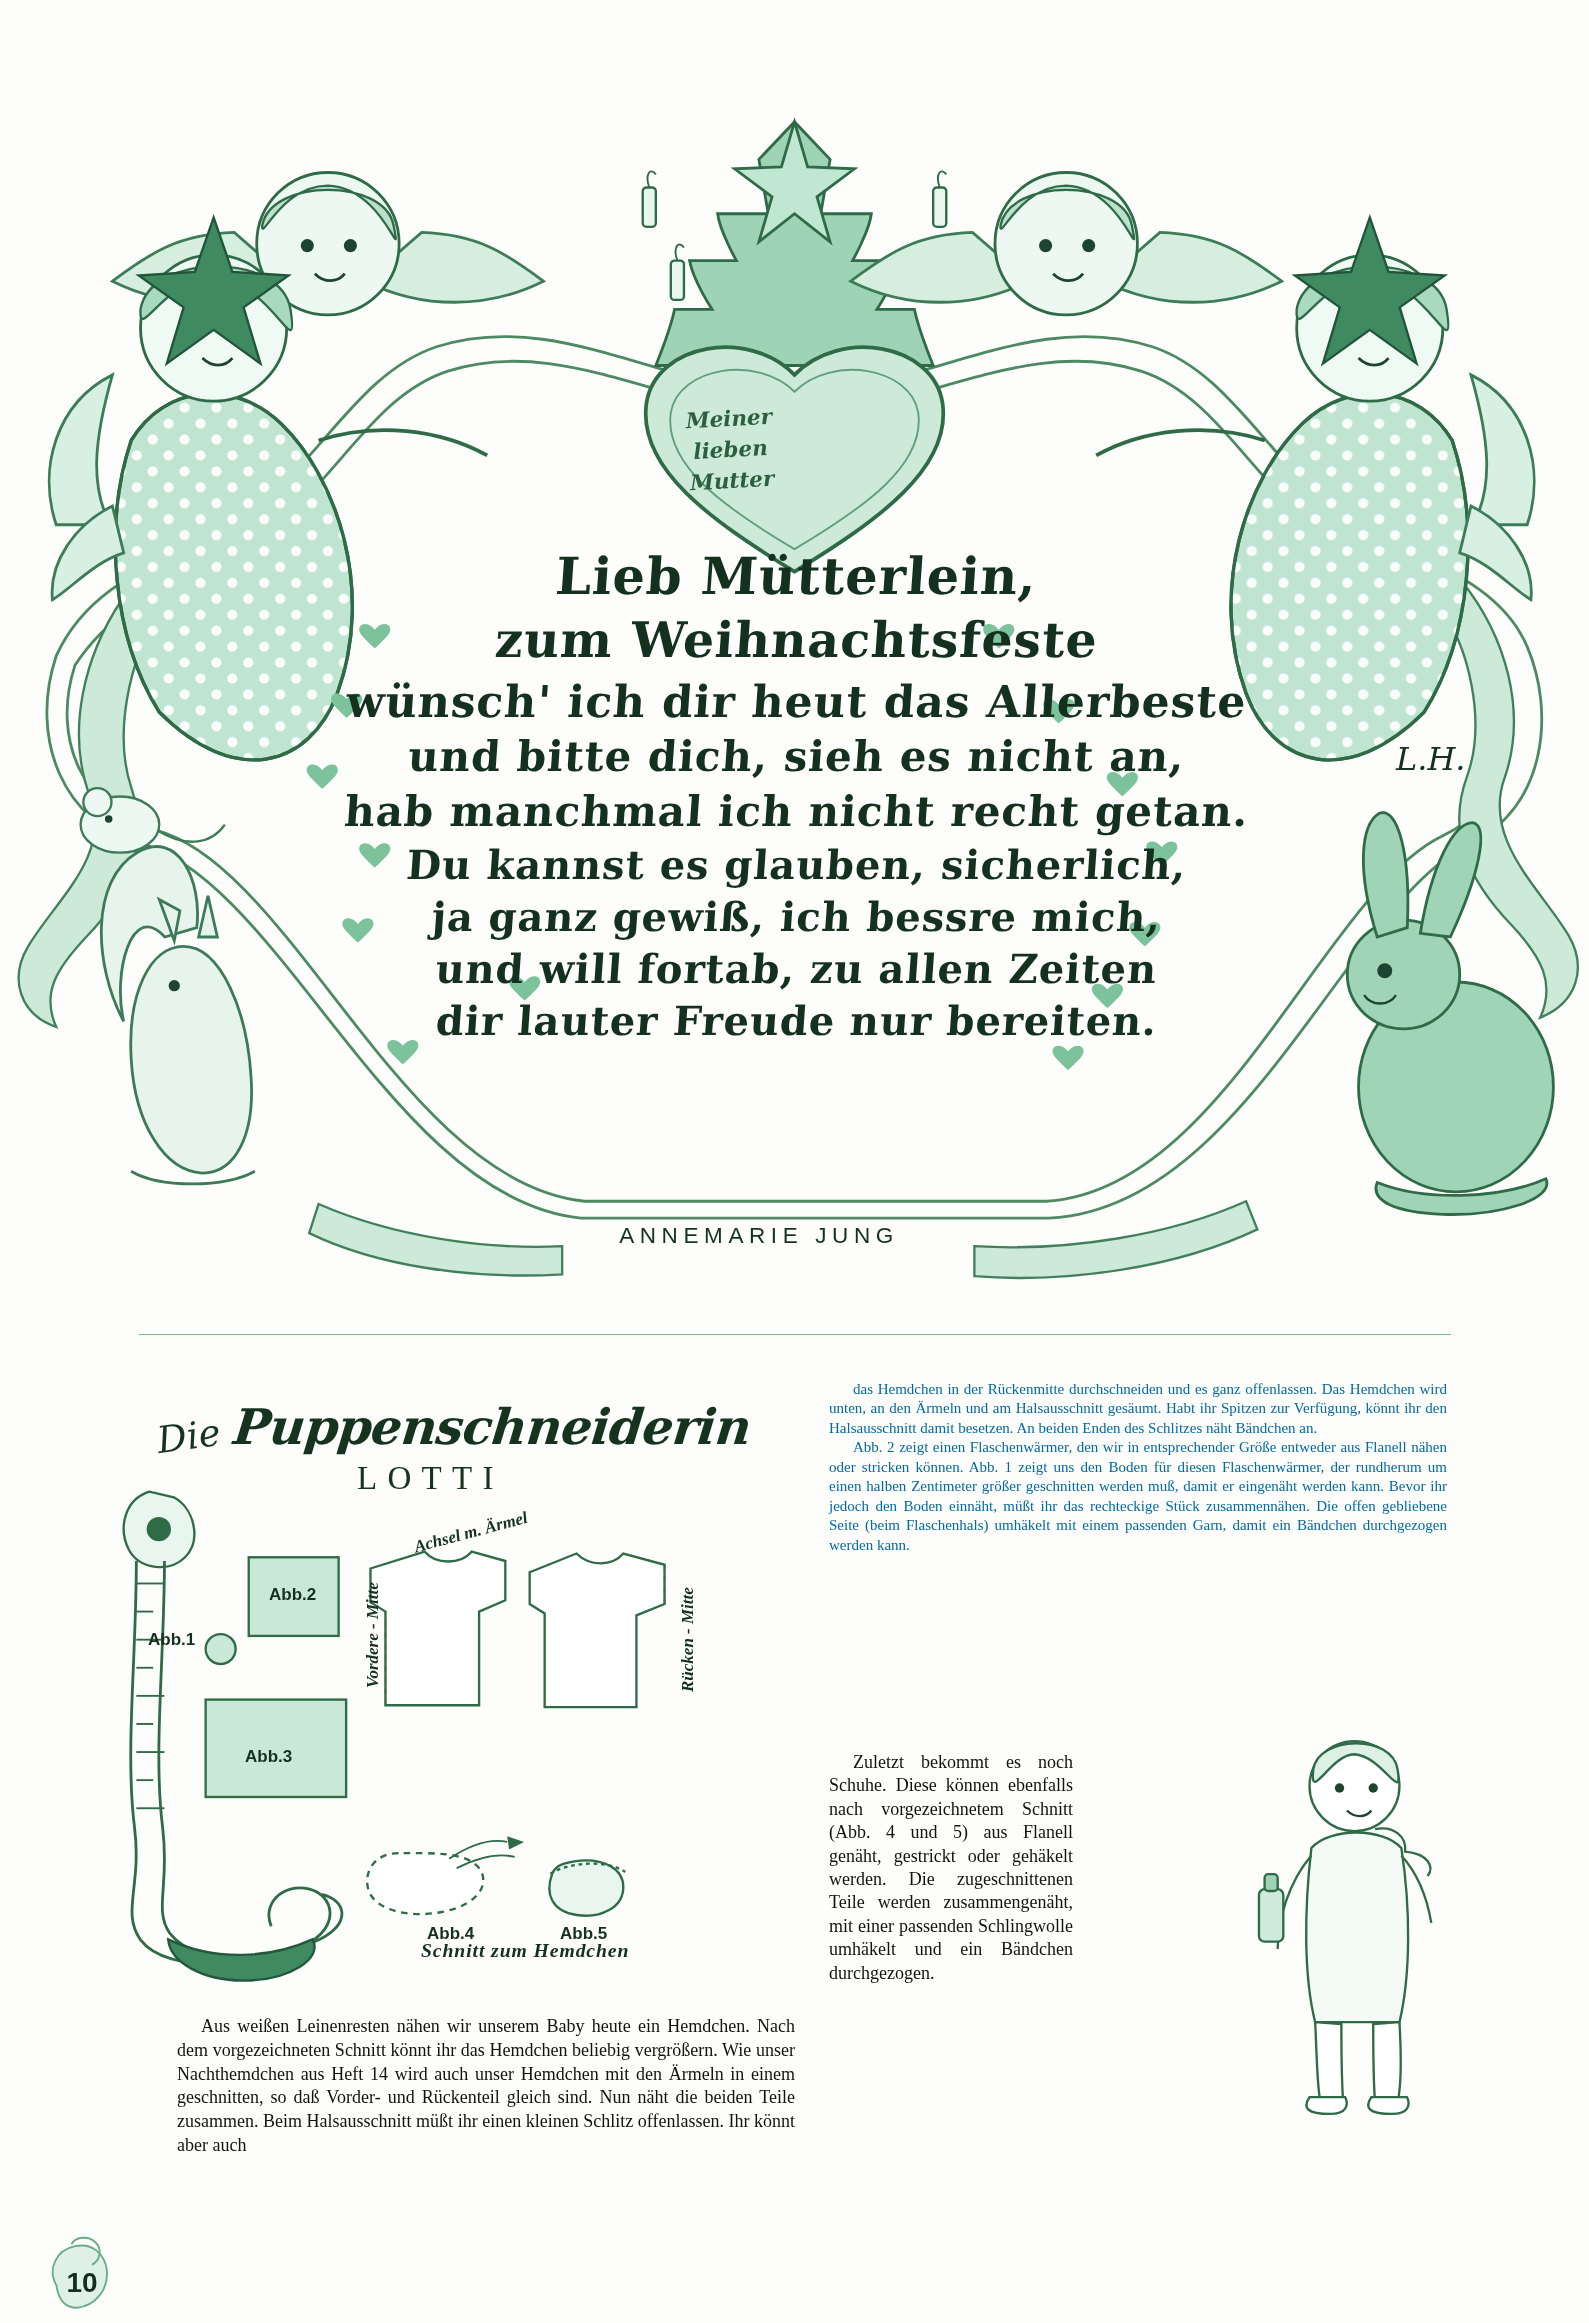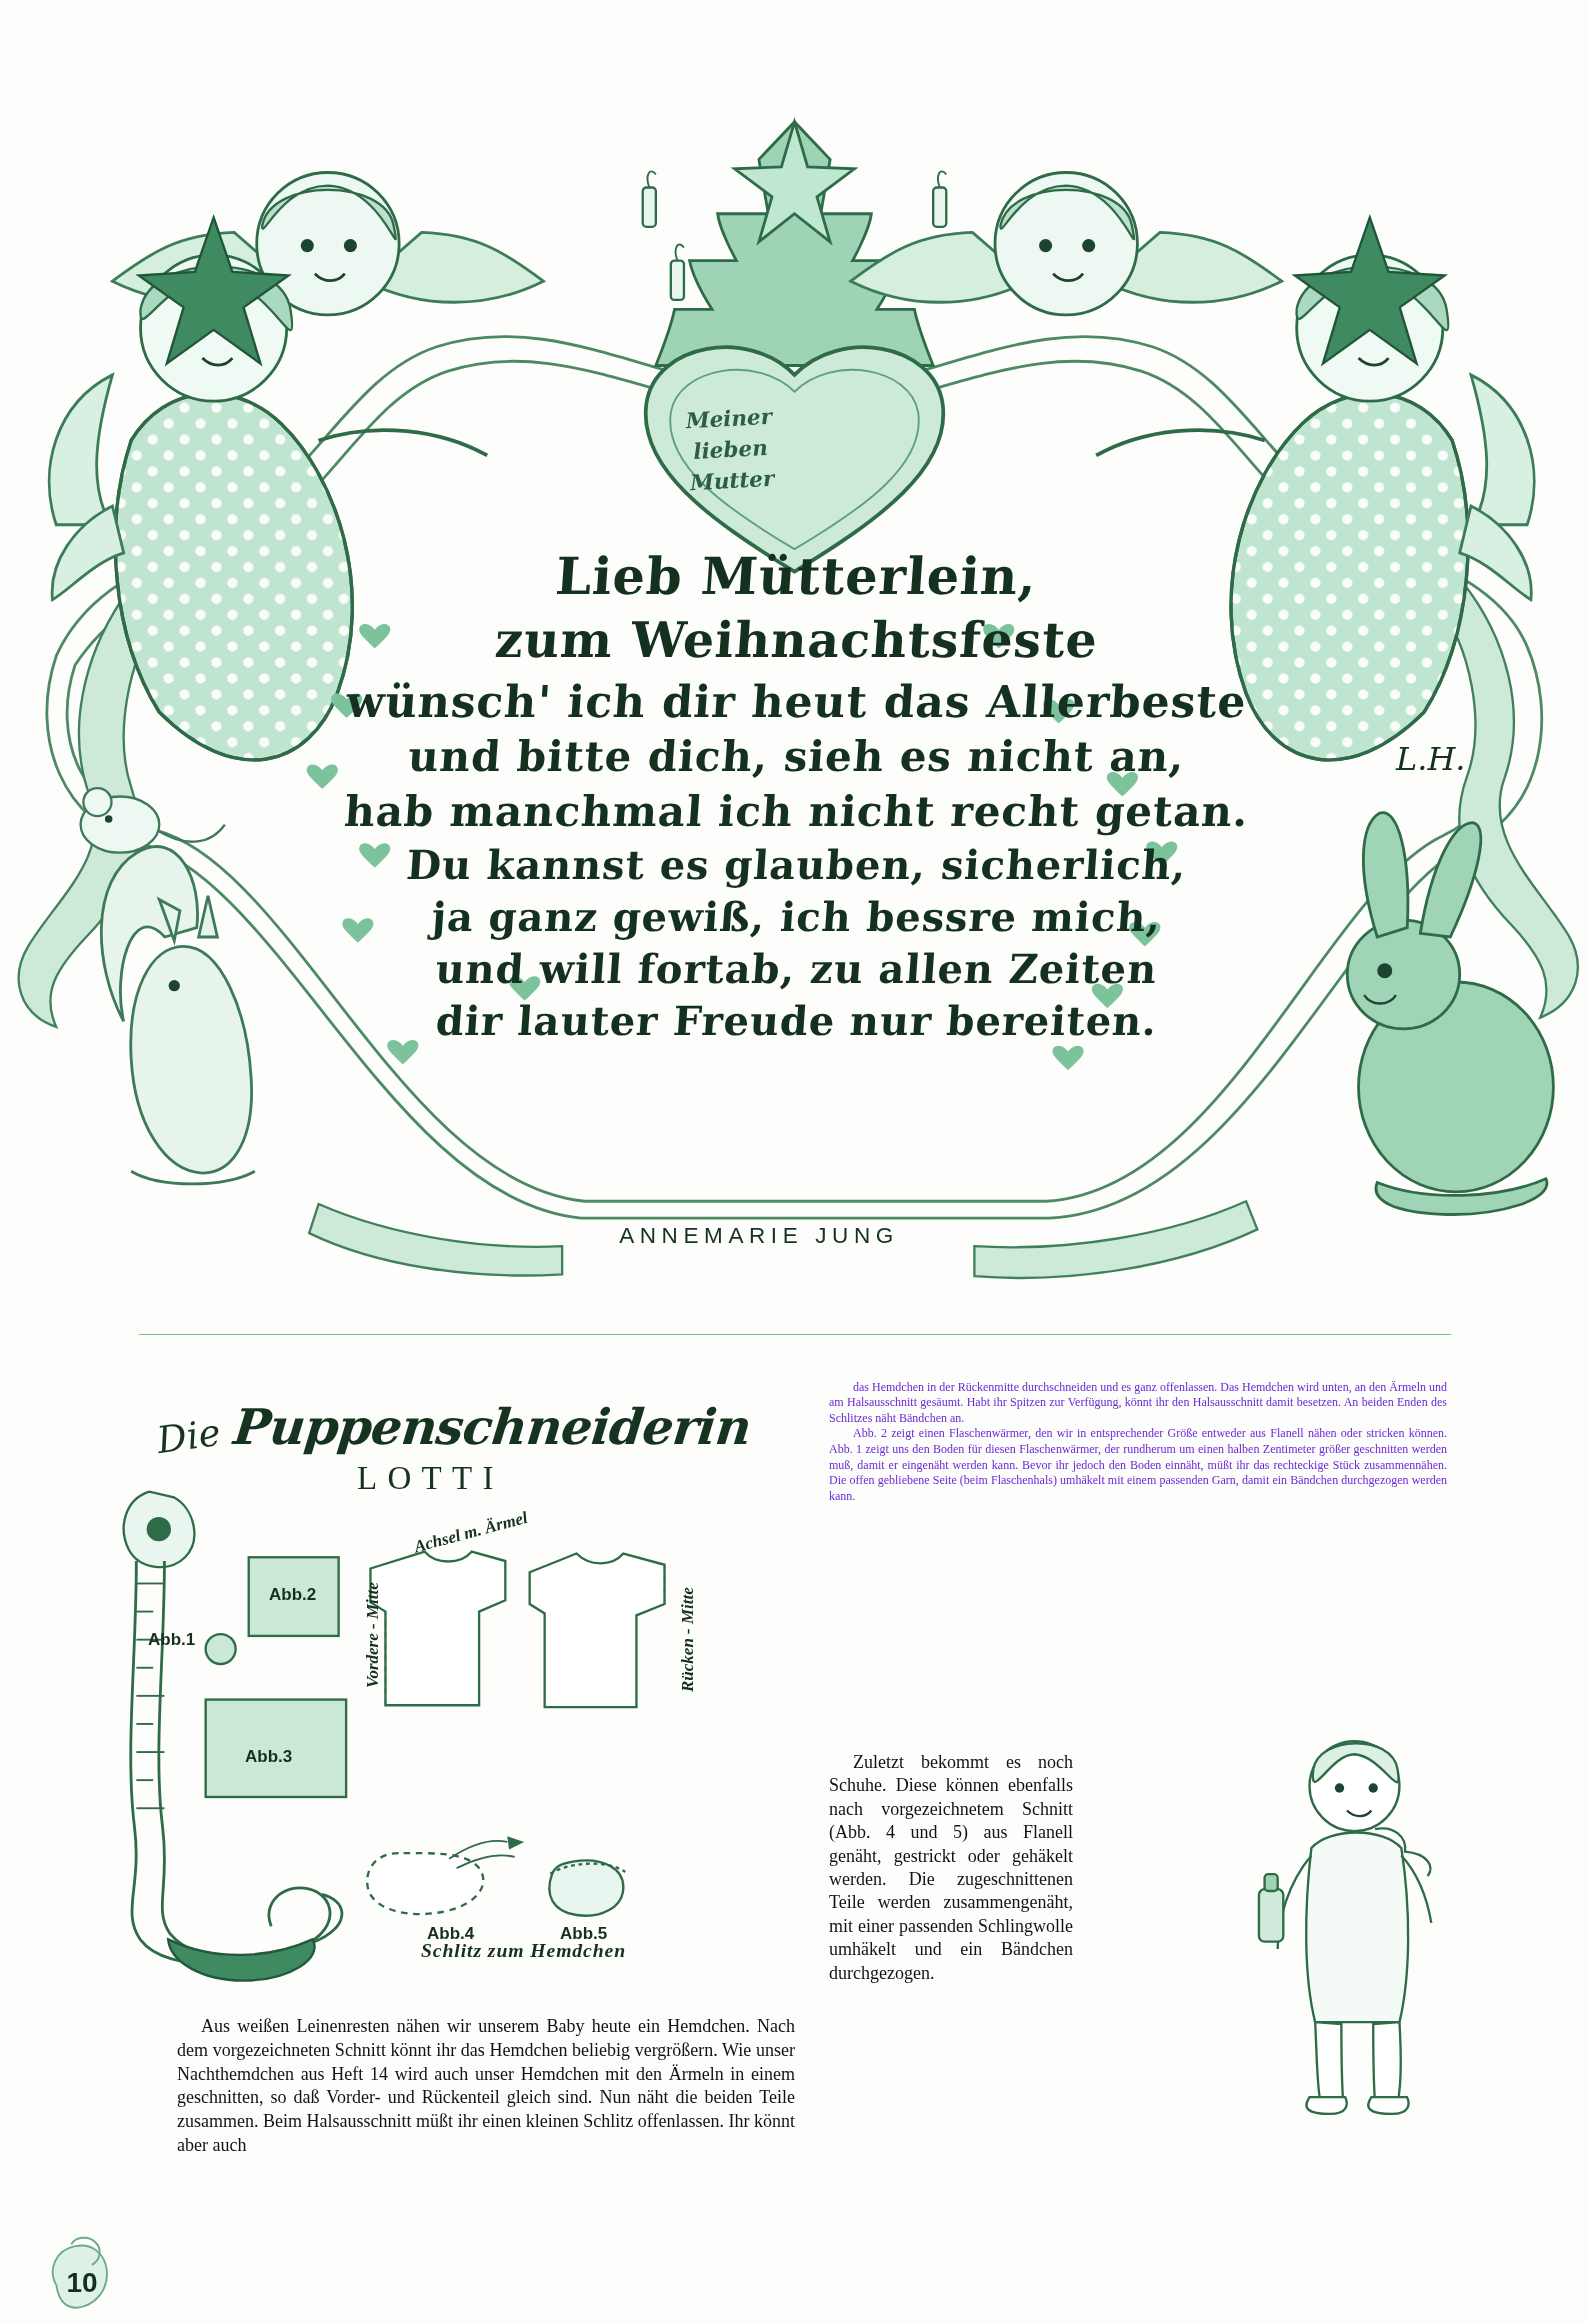--- a/index.html
+++ b/index.html
@@ -179,24 +179,24 @@
     letter-spacing: 0.9px;
   }
 
   
   .col-right {
     position: absolute;
     left: 829px;
     top: 20.6px;
     width: 618px;
     font-family: "Liberation Serif", serif;
-    font-size: 12px;
+    font-size: 15px;
     line-height: 1.30;
     text-align: justify;
-    color: #6d28d9;
+    color: #0369a1;
   }
   .col-right p { margin: 0; text-indent: 24px; }
   .col-narrow {
     position: absolute;
     left: 829px;
     top: 392px;
     width: 244px;
     font-family: "Liberation Serif", serif;
     font-size: 18px;
     line-height: 1.30;
@@ -472,21 +472,21 @@
 
       <span class="lbl" style="left:36px; top:159px;">Abb.1</span>
       <span class="lbl" style="left:157px; top:114px;">Abb.2</span>
       <span class="lbl" style="left:133px; top:276px;">Abb.3</span>
       <span class="lbl" style="left:290px; top:453px;margin-left:25px;">Abb.4</span>
       <span class="lbl" style="left:448px; top:453px;">Abb.5</span>
       <span class="lbl italic rot-r" style="left:251px; top:217px;">Vordere - Mitte</span>
       <span class="lbl italic rot-tilt" style="left:300px; top:67px;">Achsel m. Ärmel</span>
       <span class="lbl italic rot-r" style="left:566px; top:221px;">Rücken - Mitte</span>
 
-      <span class="cap-schnitt">Schlitz zum Hemdchen</span>
+      <span class="cap-schnitt">Schnitt zum Hemdchen</span>
     </div>
 
     <div class="col-right">
       <p>das Hemdchen in der Rückenmitte durchschneiden und es ganz offenlassen. Das Hemdchen wird unten, an den Ärmeln und am Halsausschnitt gesäumt. Habt ihr Spitzen zur Verfügung, könnt ihr den Halsausschnitt damit besetzen. An beiden Enden des Schlitzes näht Bändchen an.</p>
       <p>Abb. 2 zeigt einen Flaschenwärmer, den wir in entsprechender Größe entweder aus Flanell nähen oder stricken können. Abb. 1 zeigt uns den Boden für diesen Flaschenwärmer, der rundherum um einen halben Zentimeter größer geschnitten werden muß, damit er eingenäht werden kann. Bevor ihr jedoch den Boden einnäht, müßt ihr das rechteckige Stück zusammennähen. Die offen gebliebene Seite (beim Flaschenhals) umhäkelt mit einem passenden Garn, damit ein Bändchen durchgezogen werden kann.</p>
     </div>
 
     <div class="col-narrow">
       <p>Zuletzt bekommt es noch Schuhe. Diese können ebenfalls nach vorgezeichnetem Schnitt (Abb. 4 und 5) aus Flanell genäht, gestrickt oder gehäkelt werden. Die zugeschnittenen Teile werden zusammengenäht, mit einer passenden Schlingwolle umhäkelt und ein Bändchen durchgezogen.</p>
     </div>

